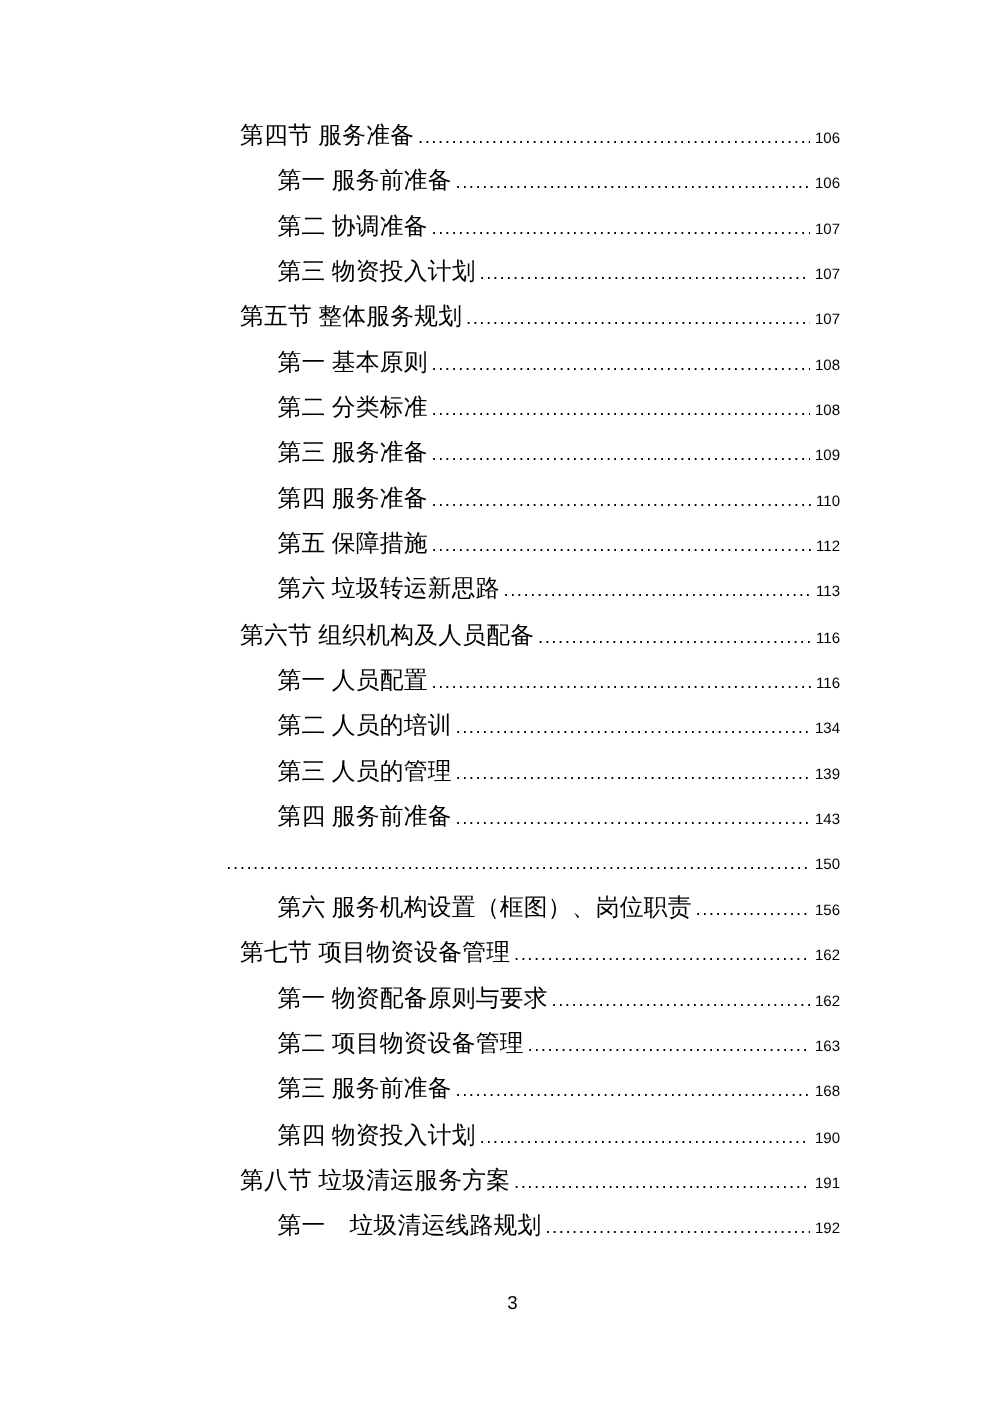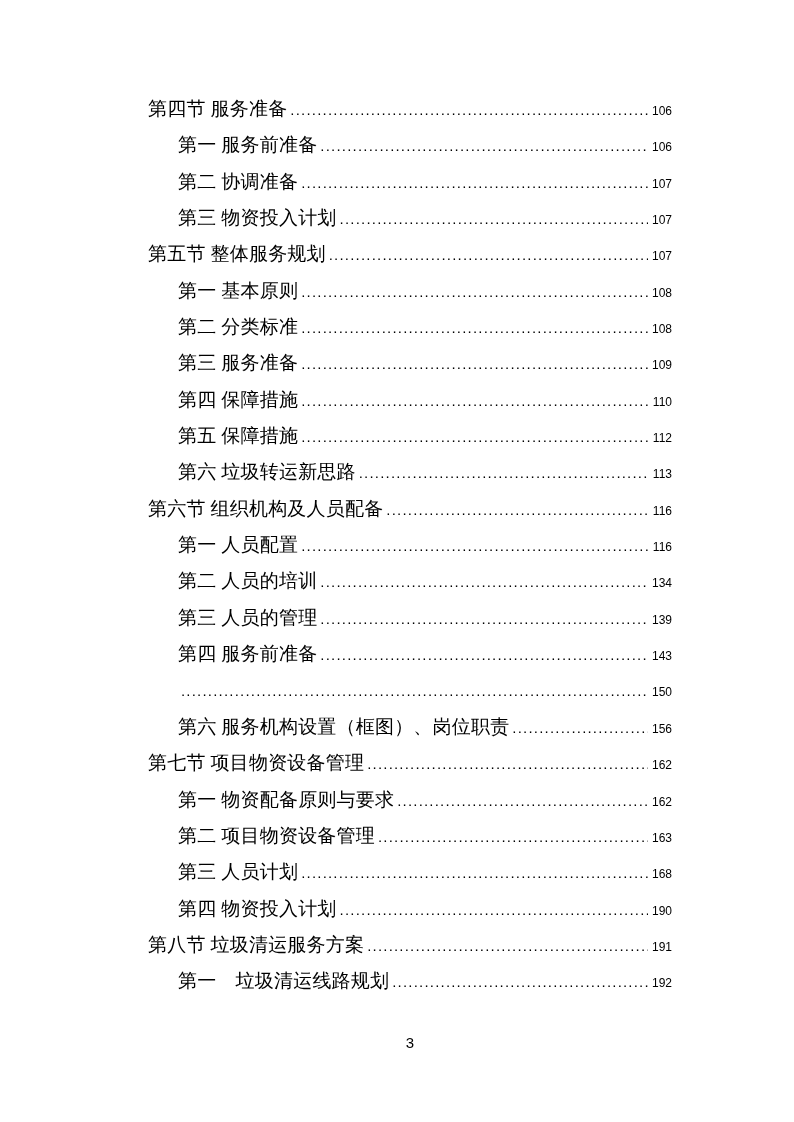--- a/index.html
+++ b/index.html
@@ -26,20 +26,21 @@
     height:36.35px;
     line-height:36.35px;
     font-size:19px;
     white-space:nowrap;
   }
   .row.lvl2{padding-left:30px;justify-content:space-between;}
   .t{
     flex:0 0 auto;
     font-family:"Liberation Serif", serif;
     letter-spacing:0.2px;
+    margin-left:44px;
   }
   .dots{
     flex:1 1 auto;
     overflow:hidden;
     white-space:nowrap;
     font-family:"Liberation Sans", sans-serif;
     font-size:15px;
     letter-spacing:1.2px;
     margin-left:3px;
     color:#000;
@@ -103,21 +104,21 @@
         <span class="t">第二 分类标准</span>
         <span class="dots"></span>
         <span class="pg">108</span>
       </div>
       <div class="row lvl2">
         <span class="t">第三 服务准备</span>
         <span class="dots"></span>
         <span class="pg">109</span>
       </div>
       <div class="row lvl2">
-        <span class="t">第四 保障措施</span>
+        <span class="t">第四 服务准备</span>
         <span class="dots"></span>
         <span class="pg">110</span>
       </div>
       <div class="row lvl2">
         <span class="t">第五 保障措施</span>
         <span class="dots"></span>
         <span class="pg">112</span>
       </div>
       <div class="row lvl2">
         <span class="t">第六 垃圾转运新思路</span>
@@ -167,21 +168,21 @@
         <span class="t">第一 物资配备原则与要求</span>
         <span class="dots"></span>
         <span class="pg">162</span>
       </div>
       <div class="row lvl2">
         <span class="t">第二 项目物资设备管理</span>
         <span class="dots"></span>
         <span class="pg">163</span>
       </div>
       <div class="row lvl2">
-        <span class="t">第三 人员计划</span>
+        <span class="t">第三 服务前准备</span>
         <span class="dots"></span>
         <span class="pg">168</span>
       </div>
       <div class="row lvl2">
         <span class="t">第四 物资投入计划</span>
         <span class="dots"></span>
         <span class="pg">190</span>
       </div>
       <div class="row lvl1">
         <span class="t">第八节 垃圾清运服务方案</span>

